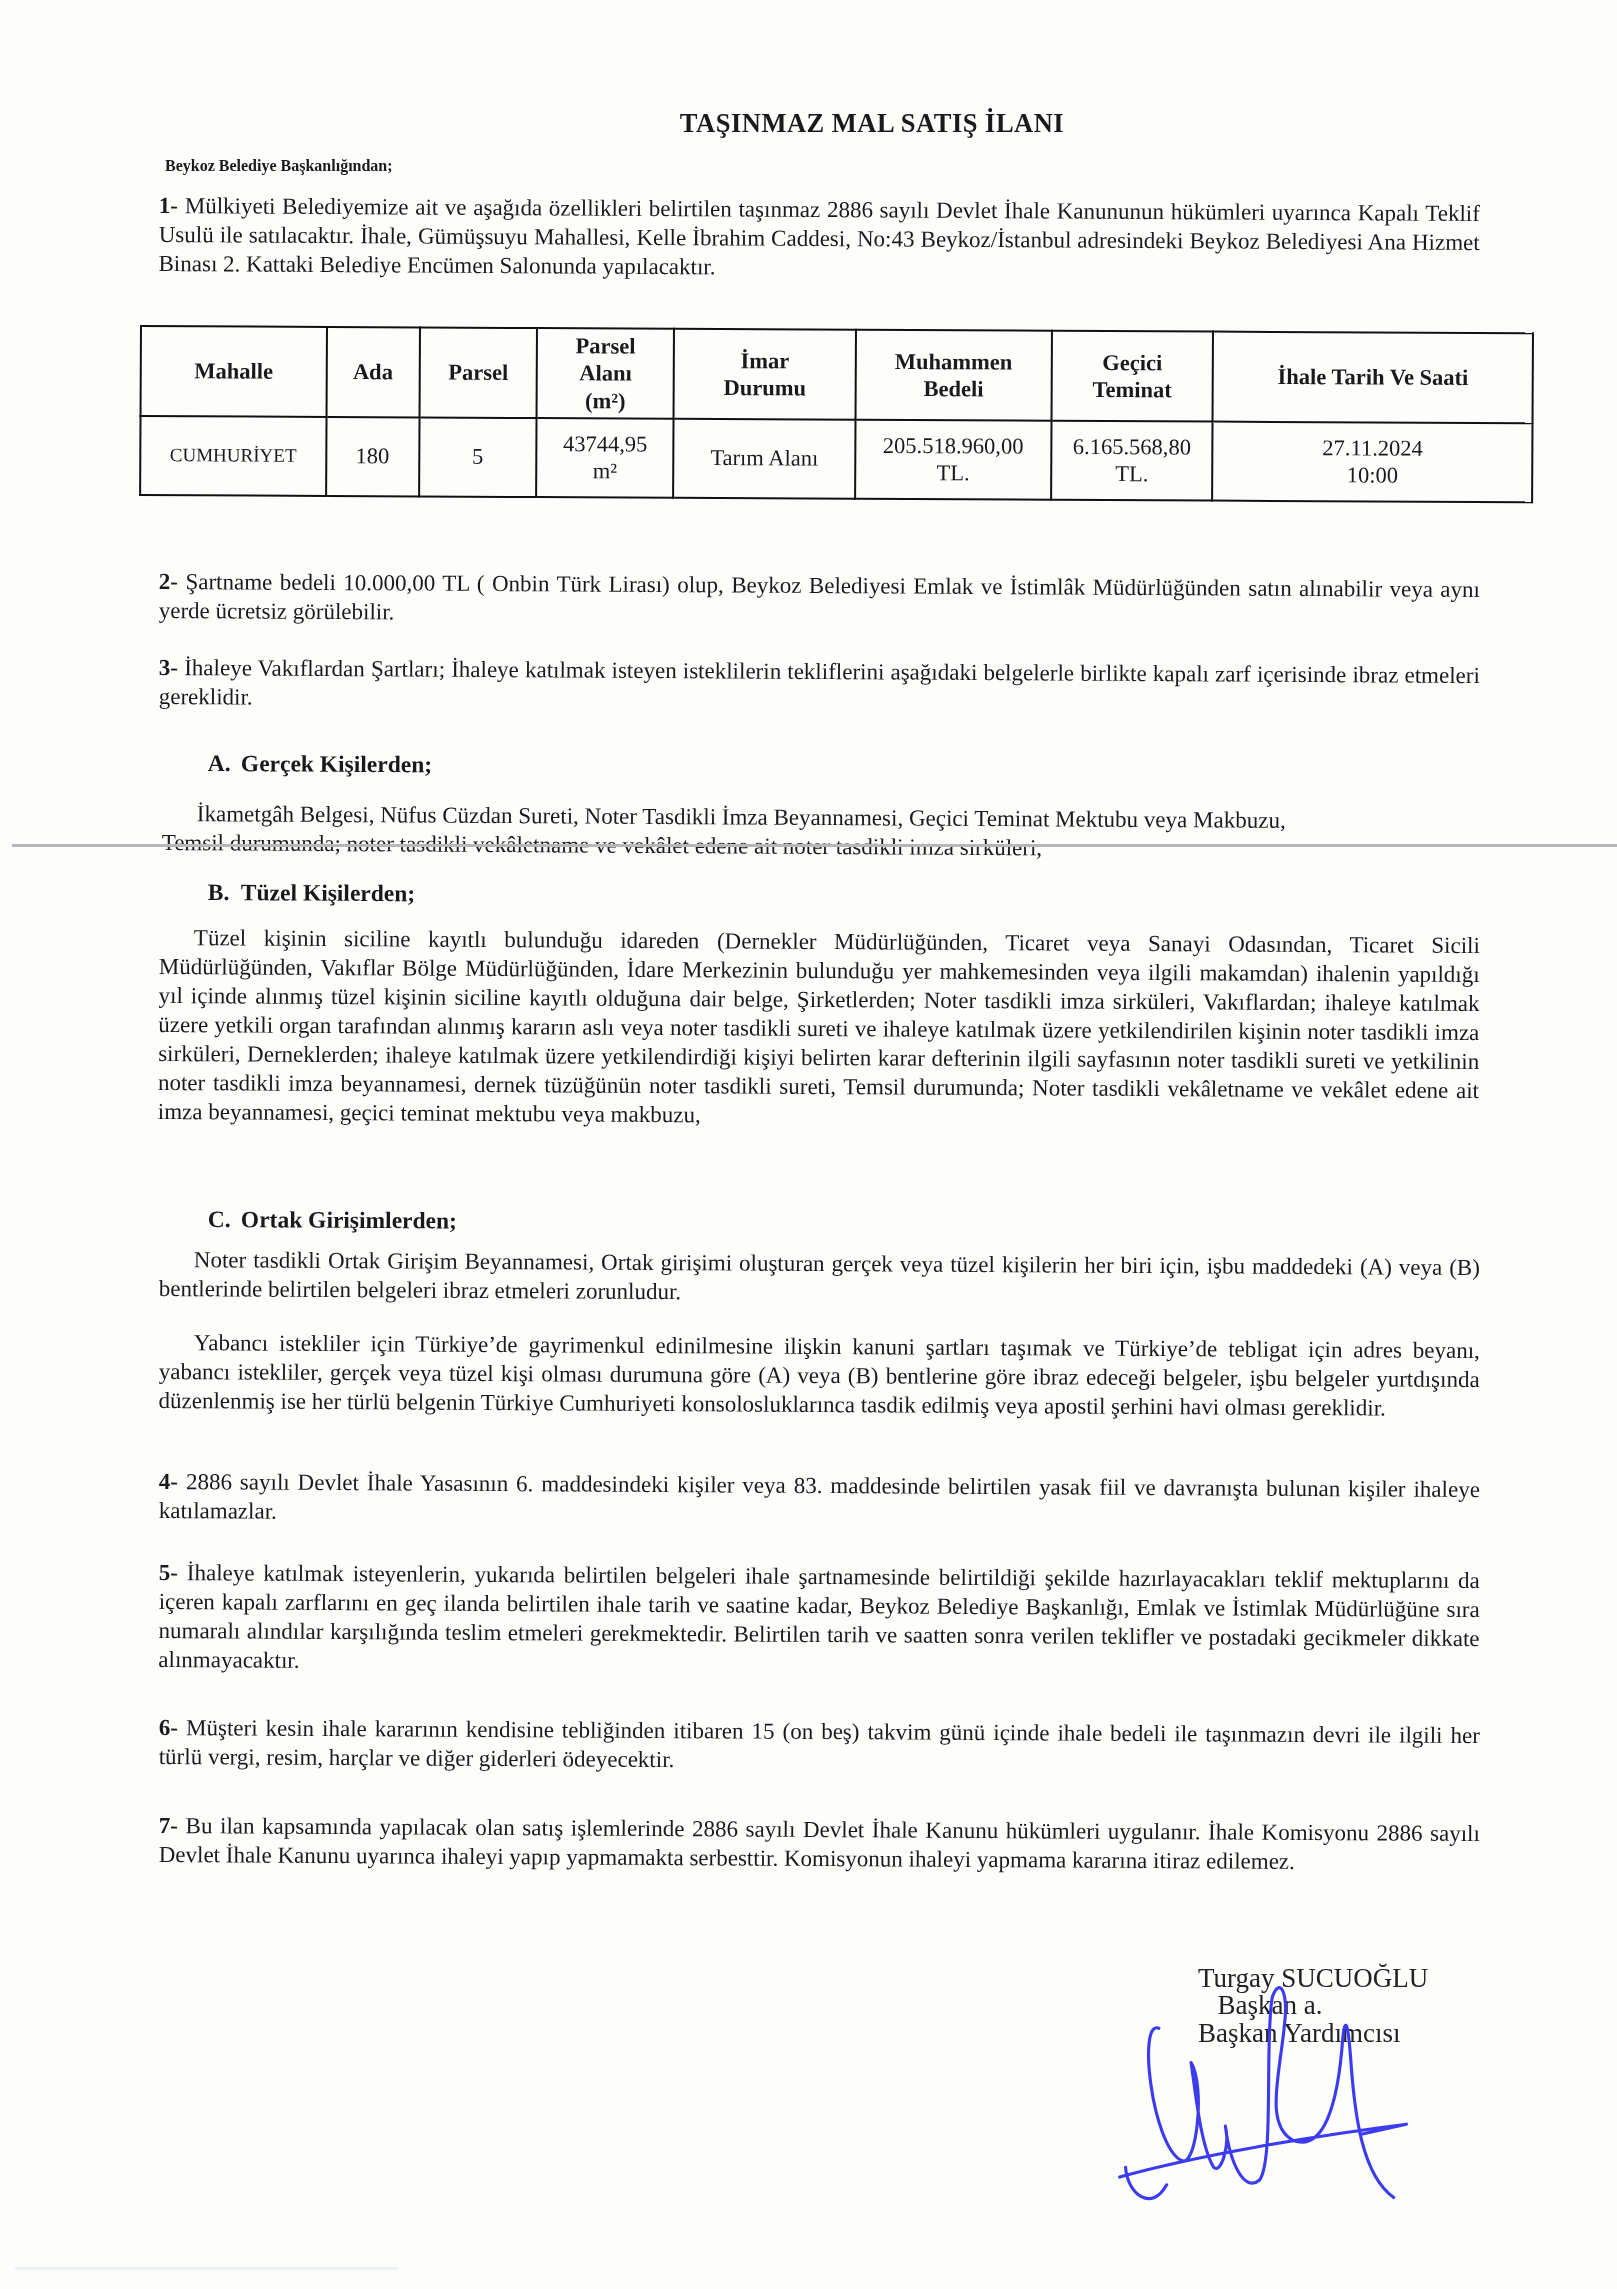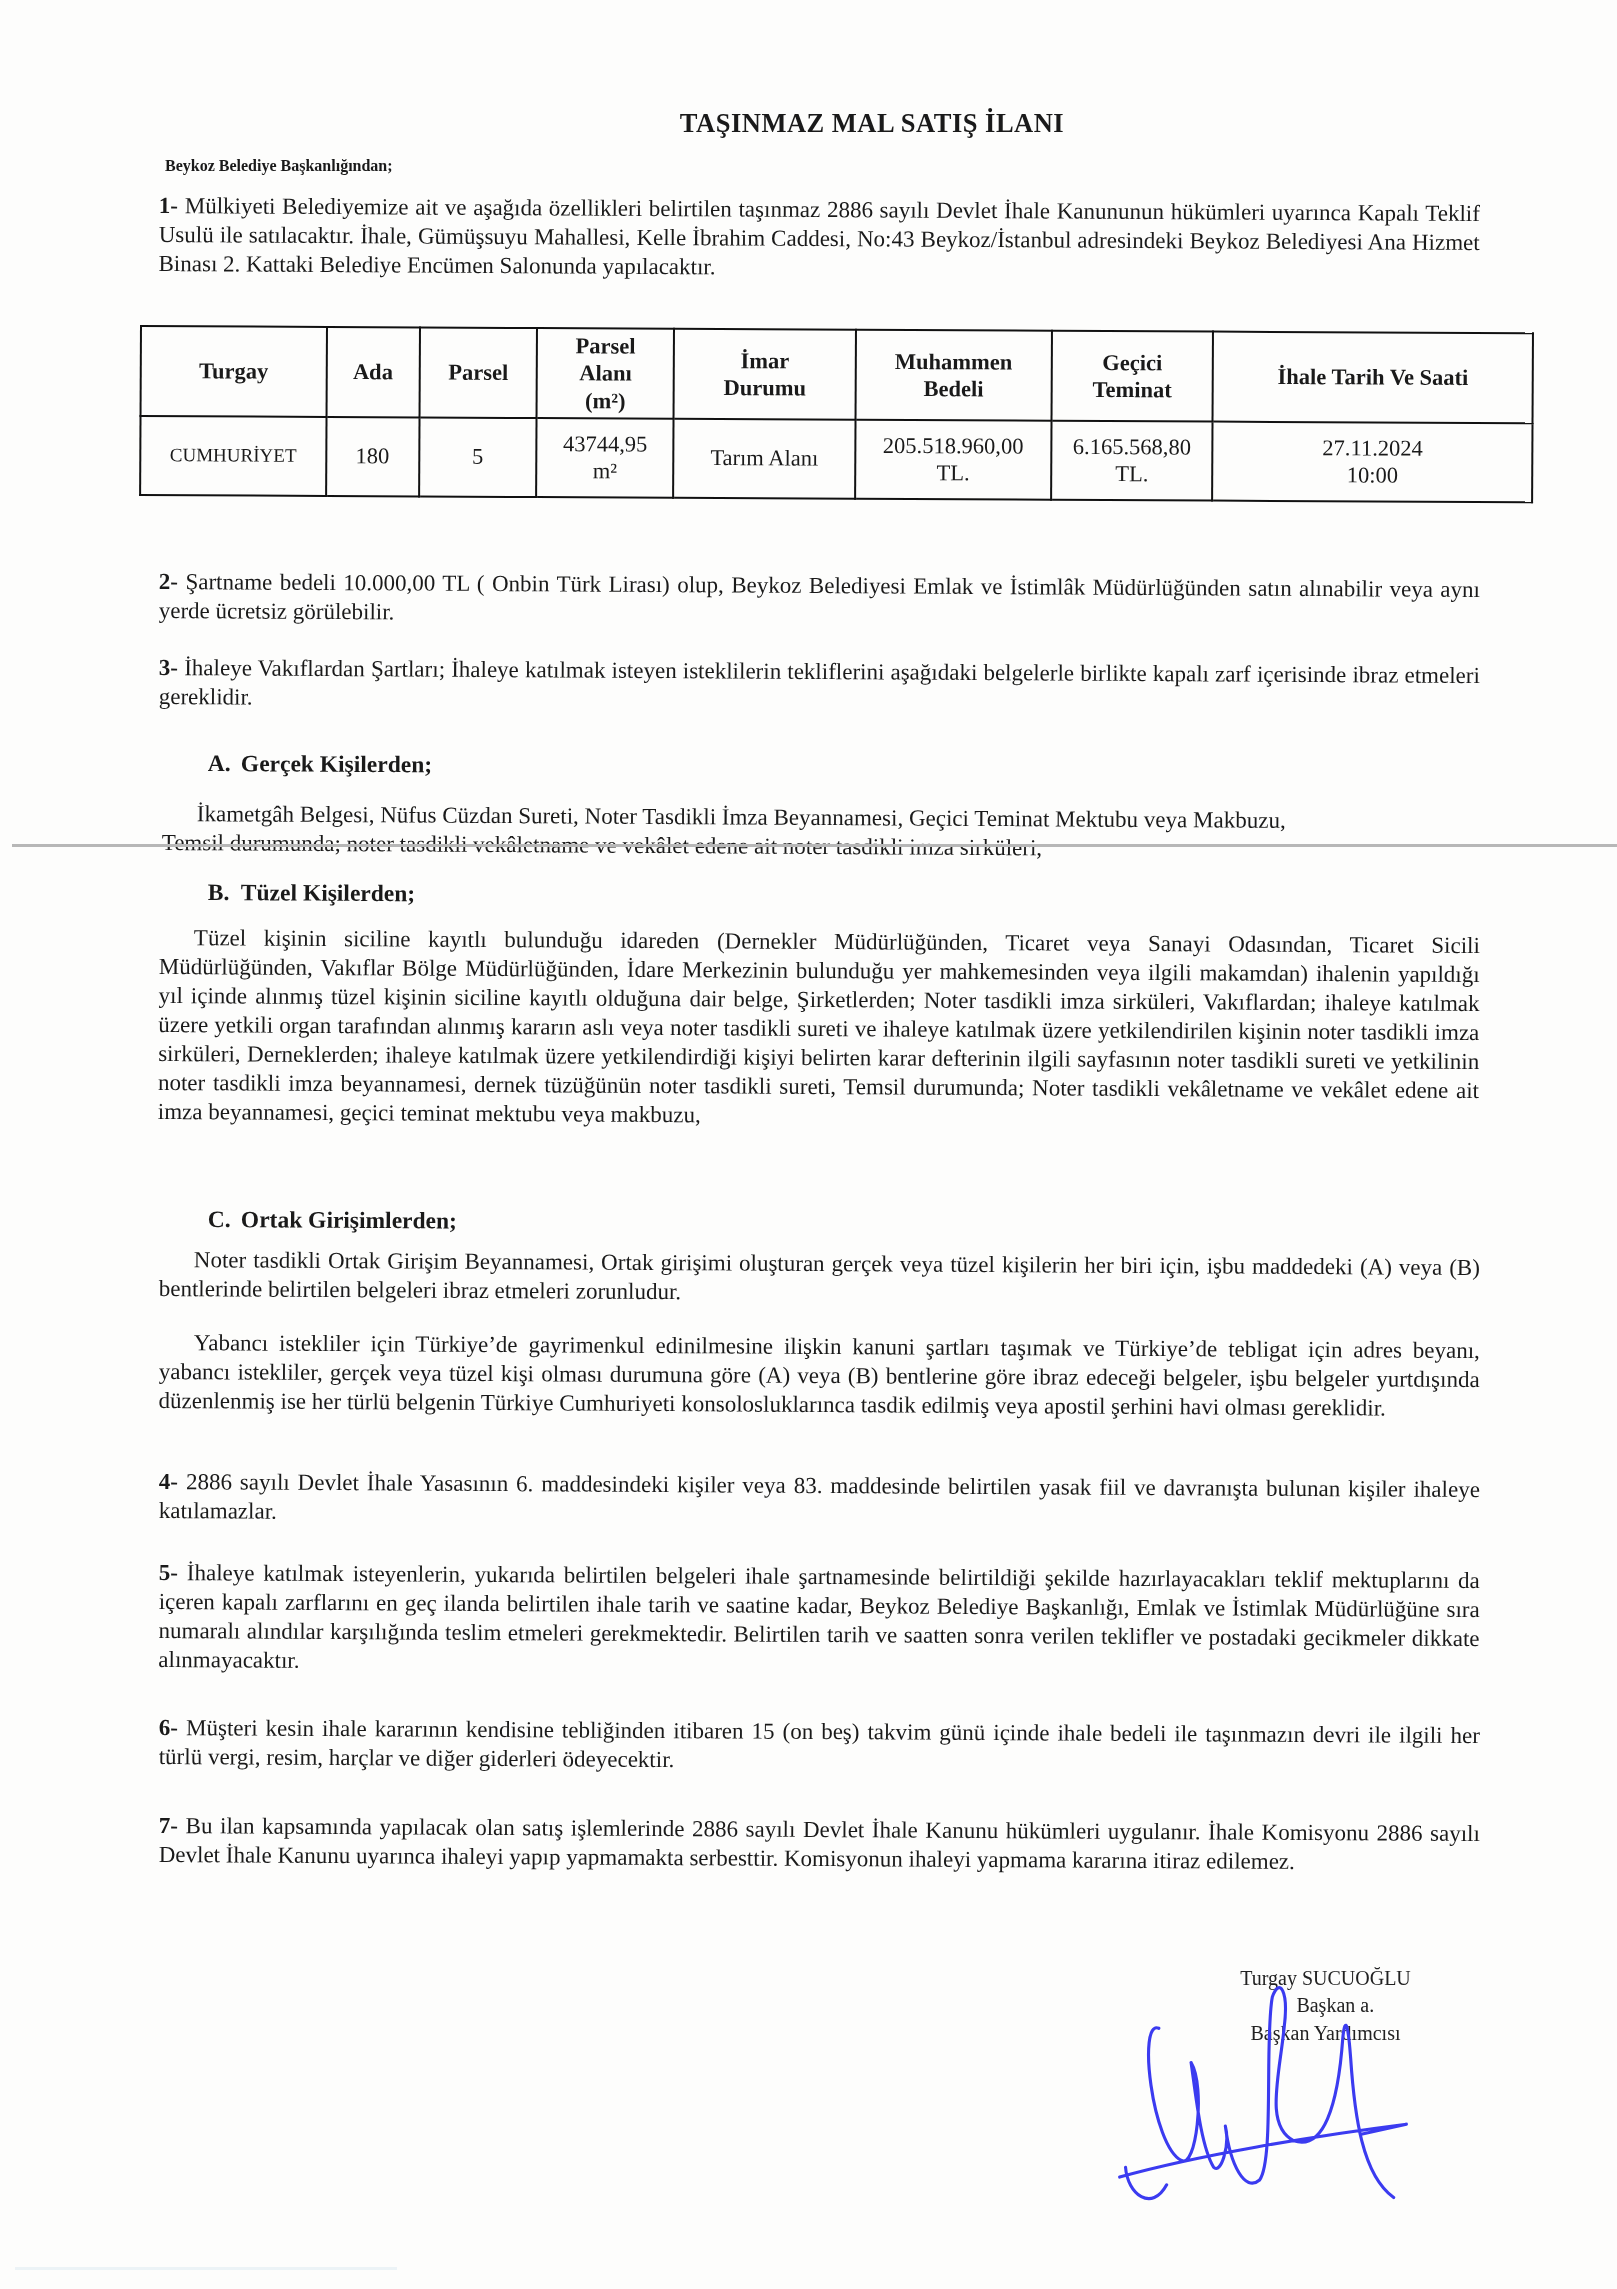--- a/index.html
+++ b/index.html
@@ -37,22 +37,22 @@
     }
     table.grid th { font-weight: bold; height: 84px; line-height: 27.4px; }
     table.grid td { height: 73px; line-height: 26.5px; font-weight: normal; }
     table.grid td.small { font-size: 19px; }
 
     .scanline {
       position: absolute; left: 11.8px; top: 844px; width: 1605px; height: 2.9px;
       background: #b7b7b7;
     }
     .sign {
-      position: absolute; left: 1198px; top: 1965px; width: 255px; text-align: center;
-      font-size: 20px; line-height: 27.4px; color: #222;
+      position: absolute; left: 1198px; top: 1965px; width: 255px; text-align: left;
+      font-size: 27px; line-height: 27.4px; color: #222;
     }
     .sign div { white-space: nowrap; }
     .signature { position: absolute; left: 1098px; top: 1950px; width: 333px; height: 274px; }
     .bottom-edge { position: absolute; left: 14.7px; top: 2267px; width: 382px; height: 2.9px; background: #e4eef3; opacity: .7; }
   </style>
 </head>
 <body>
 
 <div class="page">
 
@@ -60,21 +60,21 @@
   <div class="from">Beykoz Belediye Başkanlığından;</div>
 
   <div class="para" style="top:191px;">
     <span class="num">1-</span>
     <span>Mülkiyeti Belediyemize ait ve aşağıda özellikleri belirtilen taşınmaz 2886 sayılı Devlet İhale Kanununun hükümleri uyarınca Kapalı Teklif Usulü ile satılacaktır. İhale, Gümüşsuyu Mahallesi, Kelle İbrahim Caddesi, No:43 Beykoz/İstanbul adresindeki Beykoz Belediyesi Ana Hizmet Binası 2. Kattaki Belediye Encümen Salonunda yapılacaktır.</span>
   </div>
 
   <table class="grid">
     <thead>
       <tr>
-        <th style="width:176px"><span>Turgay</span></th>
+        <th style="width:176px"><span>Mahalle</span></th>
         <th style="width:83px"><span>Ada</span></th>
         <th style="width:108px"><span>Parsel</span></th>
         <th style="width:127px">
           <div>Parsel</div>
           <div>Alanı</div>
           <div>(m²)</div>
         </th>
         <th style="width:172px">
           <div>İmar</div>
           <div>Durumu</div>

